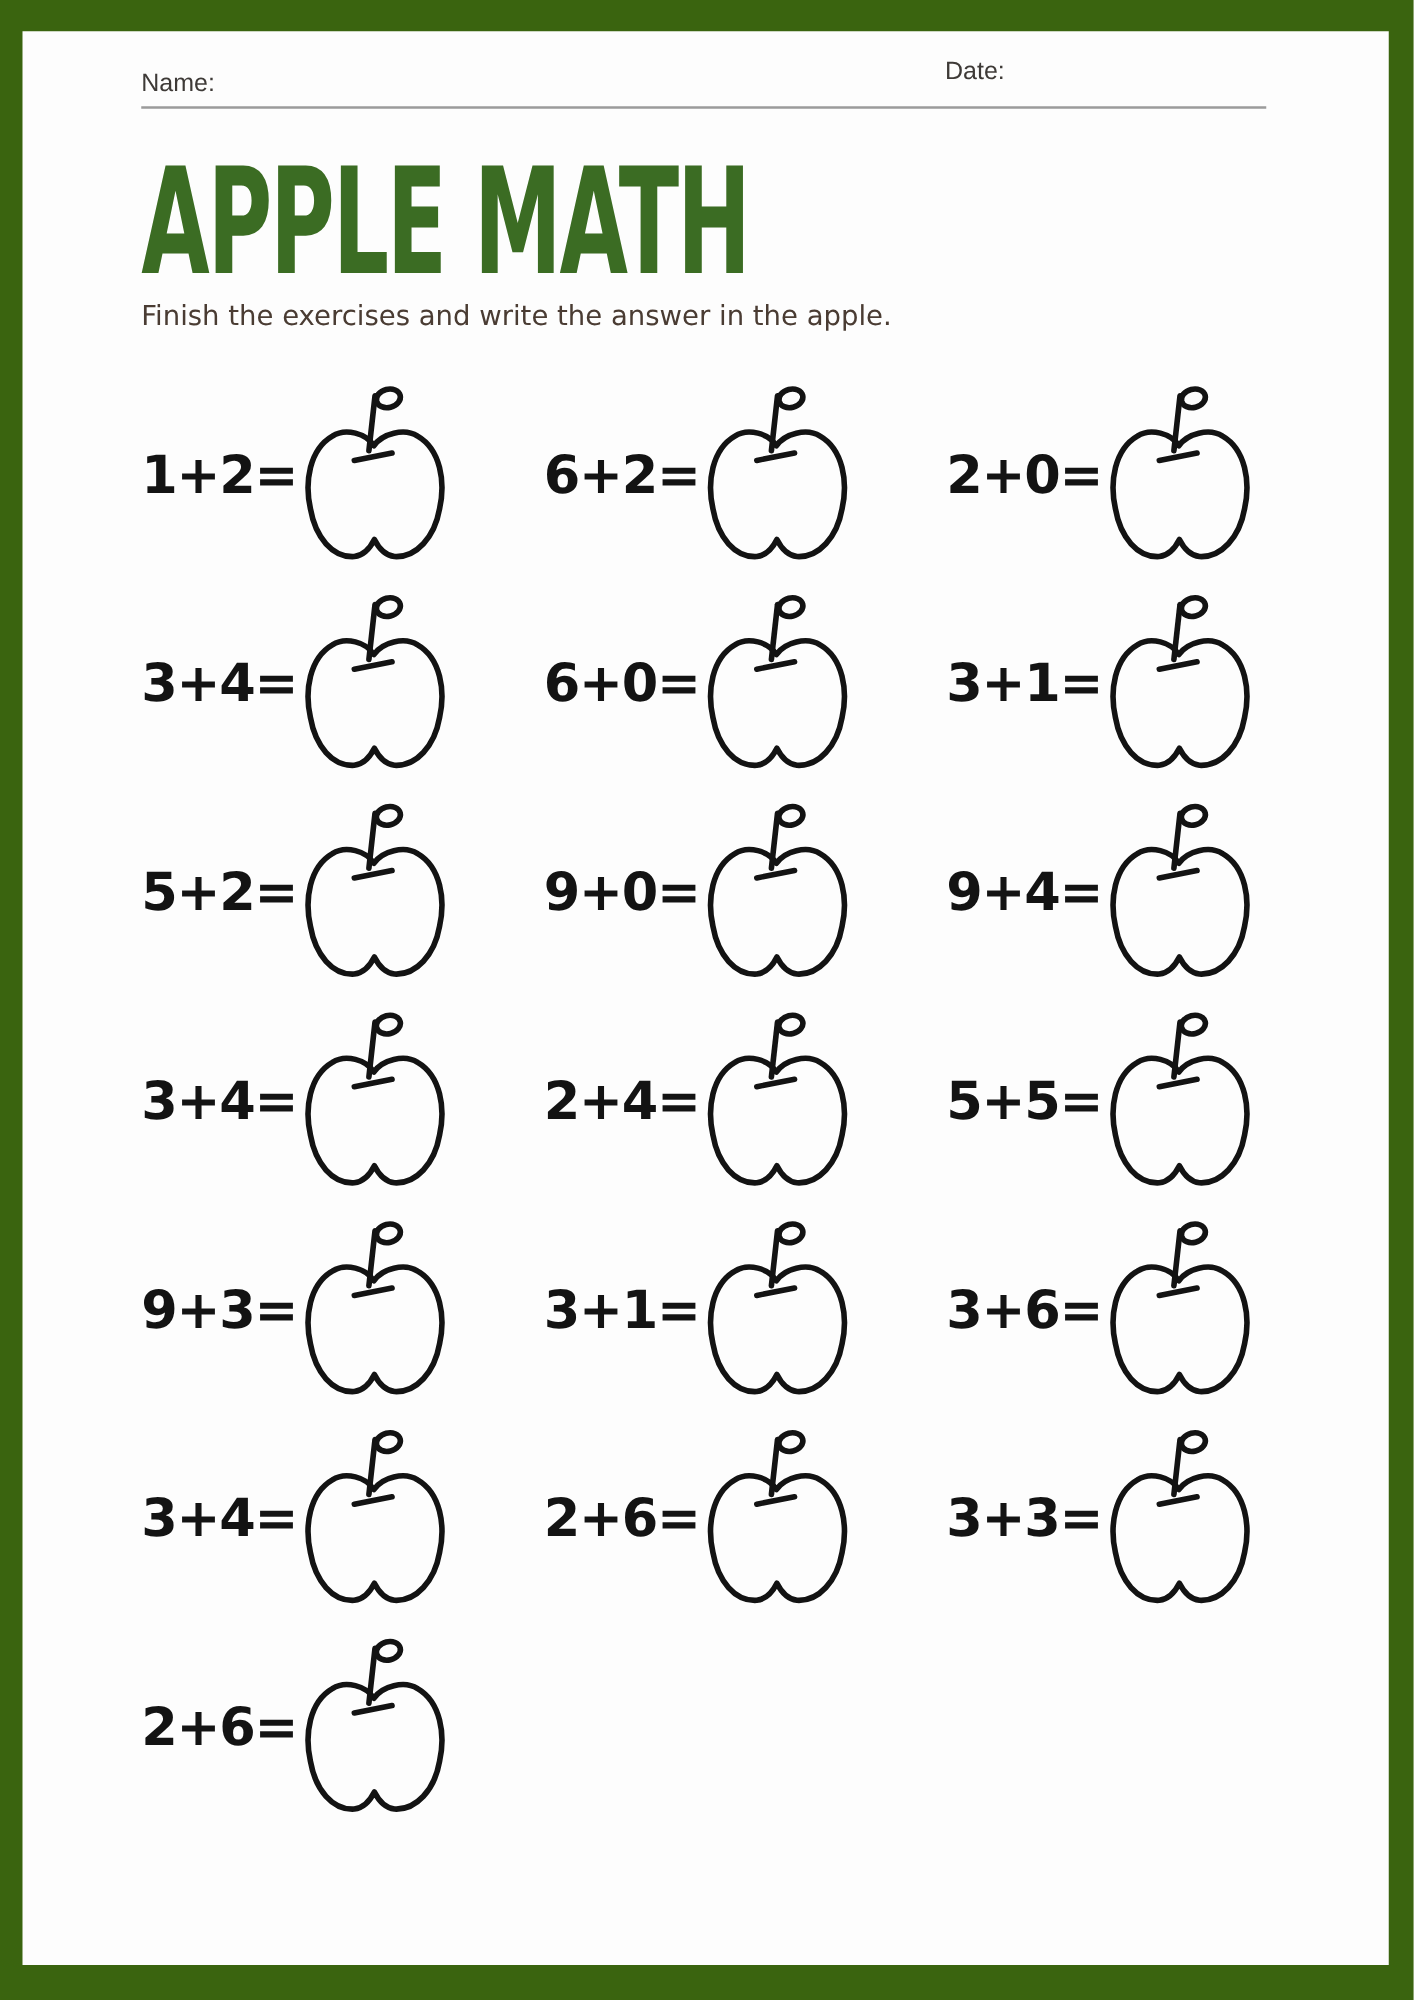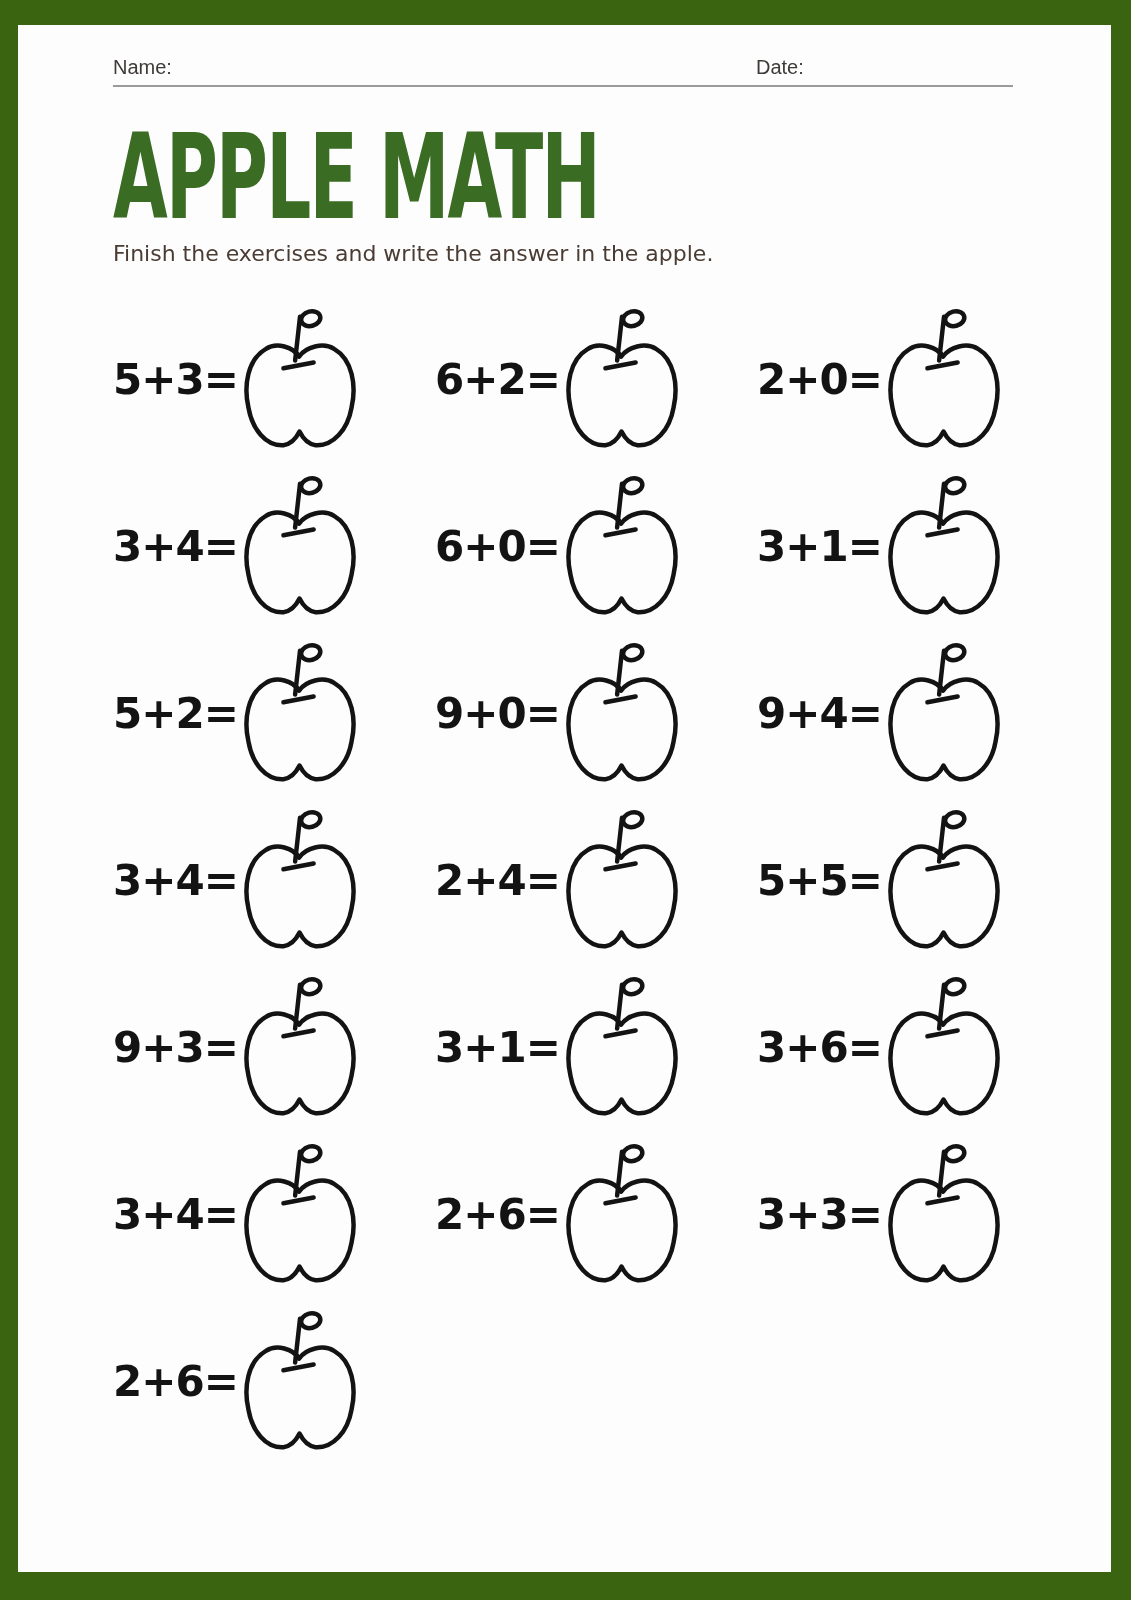--- a/index.html
+++ b/index.html
@@ -22,21 +22,21 @@
   
   .fields-row {
     position: relative;
     height: 30px;
     border-bottom: 2px solid var(--rule-gray, #9B9B9B);
     font-family: "Liberation Sans", sans-serif;
     font-size: 20px;
     color: var(--label-gray, #3E3A37);
   }
   .name-label { position: absolute; left: 0; bottom: 6px; }
-  .date-label { position: absolute; left: 643px; bottom: 6px; }
+  .date-label { position: absolute; left: 643px; bottom: 16px; }
   .name-write { position: absolute; left: 68px; top: 0; width: 560px; height: 100%; }
   .date-write { position: absolute; left: 700px; top: 0; right: 0; height: 100%; }
 
   
   .title {
     margin: 44px 0 0 0;
     height: 96px;
     line-height: 92px;
     font-family: "DejaVu Sans", sans-serif;
     font-weight: bold;
@@ -98,42 +98,42 @@
       <span class="name-write"></span>
       <span class="date-label">Date:</span>
       <span class="date-write"></span>
     </div>
 
     <h1 class="title">APPLE MATH</h1>
     <p class="subtitle">Finish the exercises and write the answer in the apple.</p>
 
     <div class="grid" id="grid">
 
-
-  <div class="cell">
-    <span class="expr">5+3=</span>
-    <svg class="apple" viewBox="0 0 124 152" aria-hidden="true">
-
-      <path d="M61 52
-               C 55 42 38 37 27 44
-               C 8 55 4 82 9 104
-               C 13 127 27 144 45 143
-               C 53 142 58 136 61.5 129
-               C 65 136 70 142 78 143
-               C 96 144 111 127 115 104
-               C 120 82 116 55 97 44
-               C 86 37 68 42 61 52 Z"></path>
-
-      <path d="M62 11 L 57 56"></path>
-
-      <ellipse cx="73" cy="13" rx="10" ry="7.5" transform="rotate(-14 73 13)"></ellipse>
-
-      <path d="M45 64 L 76 58"></path>
-    </svg>
-  </div>
+  <div class="cell">
+    <span class="expr">1+2=</span>
+    <svg class="apple" viewBox="0 0 124 152" aria-hidden="true">
+
+      <path d="M61 52
+               C 55 42 38 37 27 44
+               C 8 55 4 82 9 104
+               C 13 127 27 144 45 143
+               C 53 142 58 136 61.5 129
+               C 65 136 70 142 78 143
+               C 96 144 111 127 115 104
+               C 120 82 116 55 97 44
+               C 86 37 68 42 61 52 Z"></path>
+
+      <path d="M62 11 L 57 56"></path>
+
+      <ellipse cx="73" cy="13" rx="10" ry="7.5" transform="rotate(-14 73 13)"></ellipse>
+
+      <path d="M45 64 L 76 58"></path>
+    </svg>
+  </div>
+
 
   <div class="cell">
     <span class="expr">6+2=</span>
     <svg class="apple" viewBox="0 0 124 152" aria-hidden="true">
 
       <path d="M61 52
                C 55 42 38 37 27 44
                C 8 55 4 82 9 104
                C 13 127 27 144 45 143
                C 53 142 58 136 61.5 129

